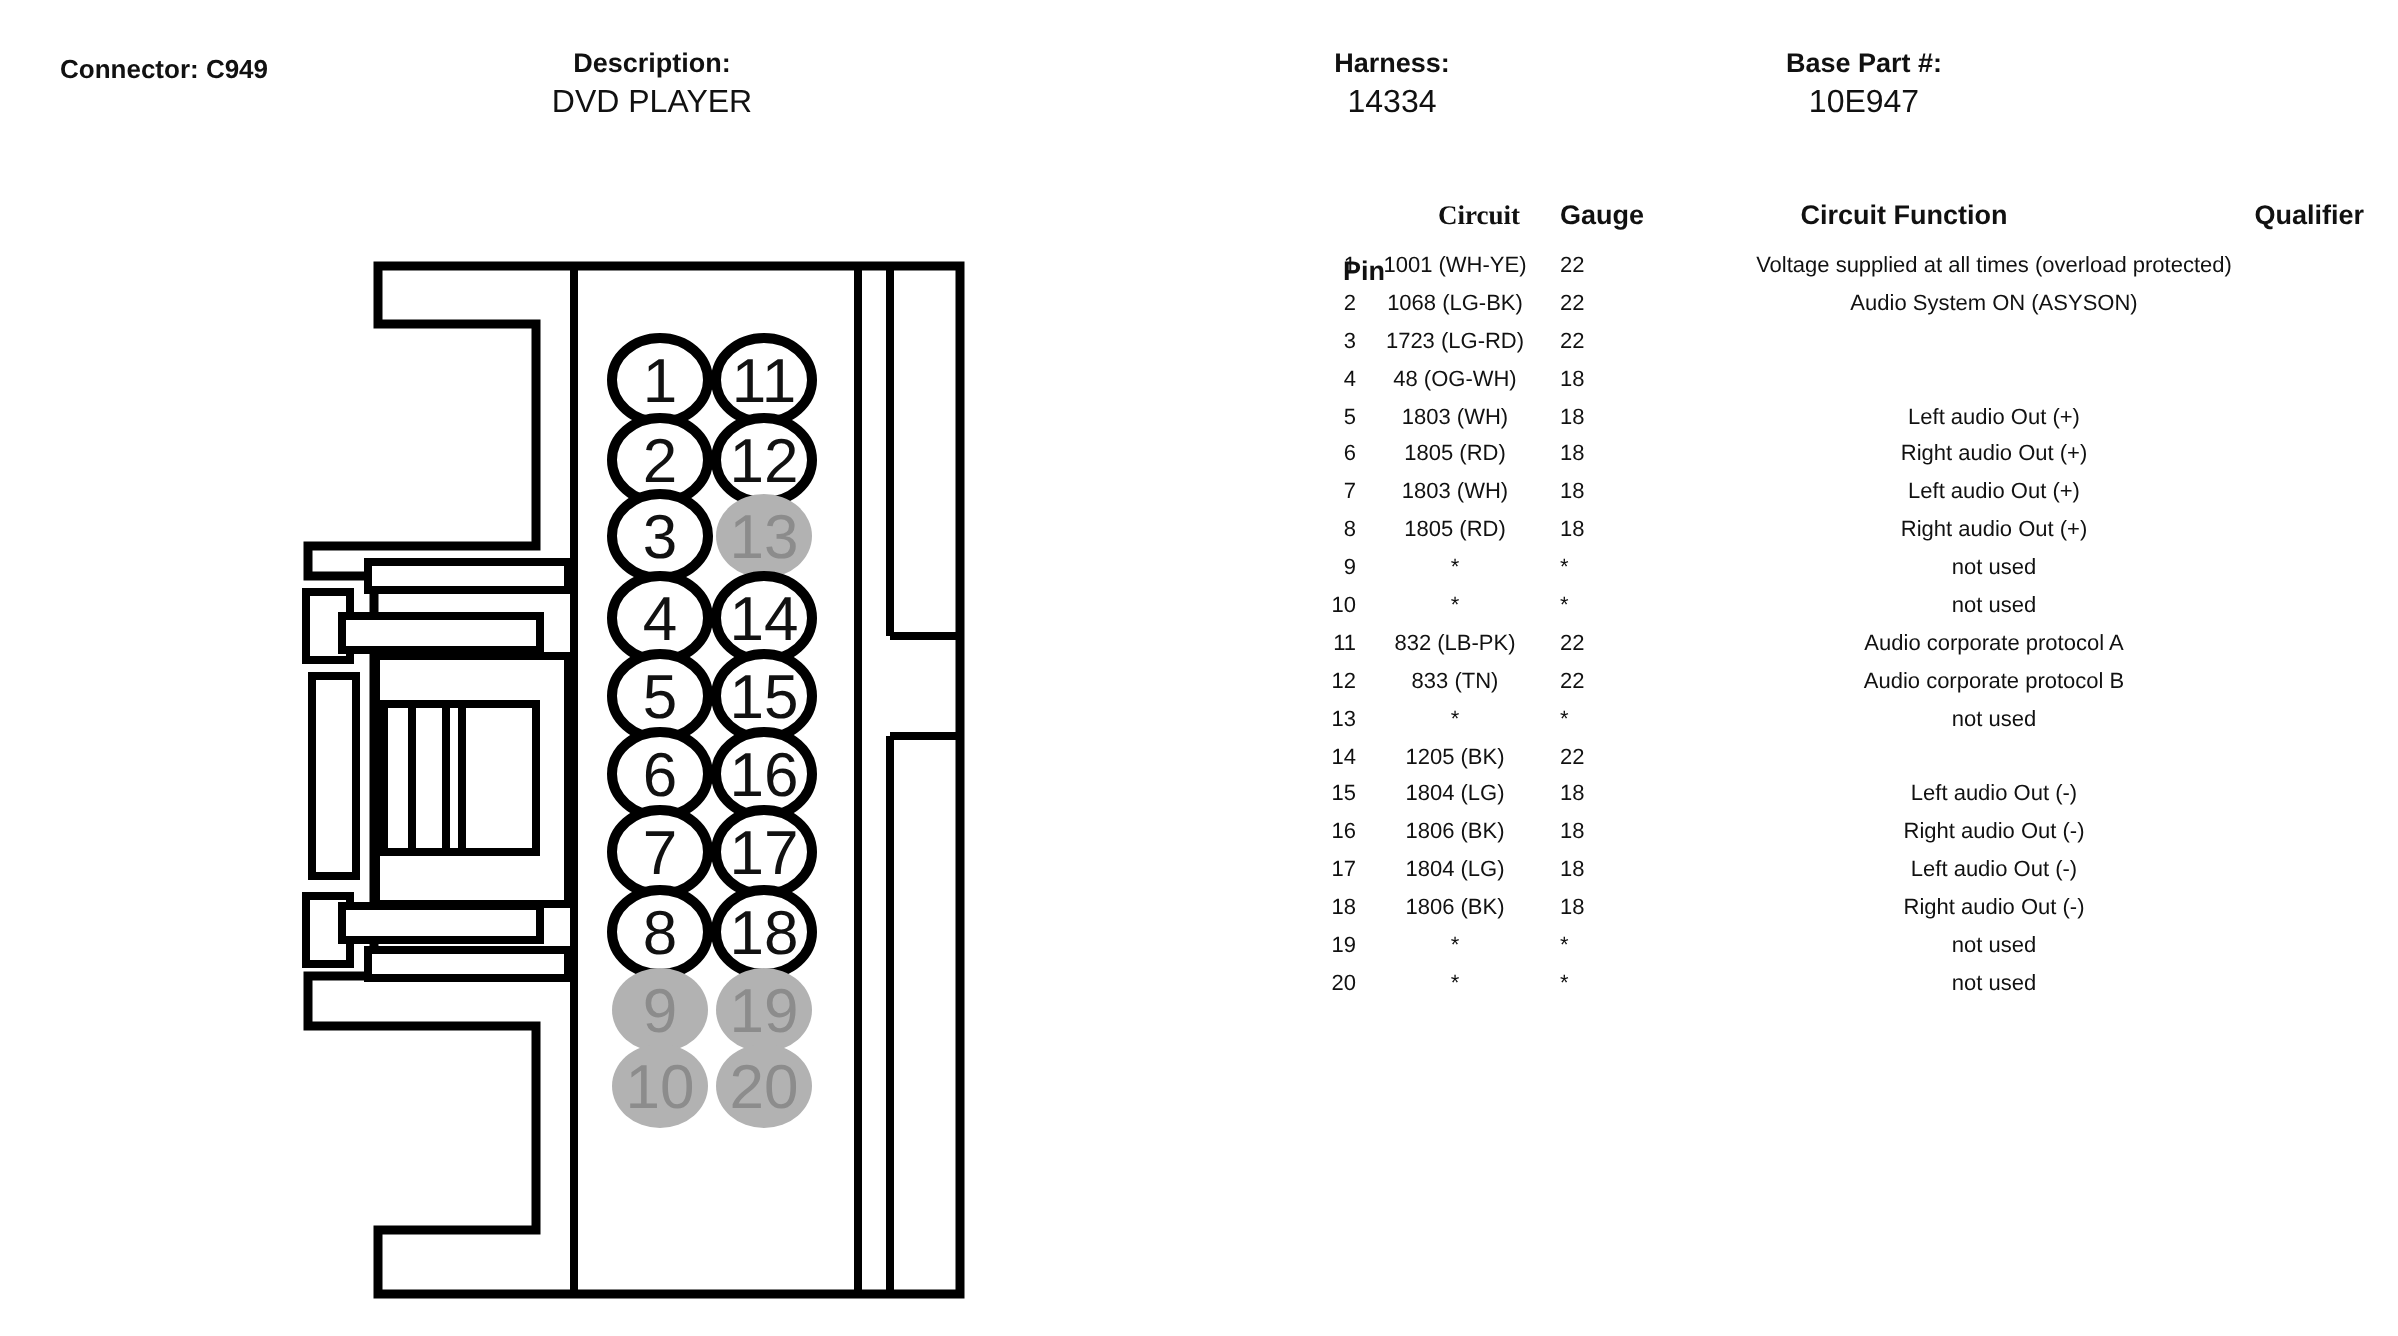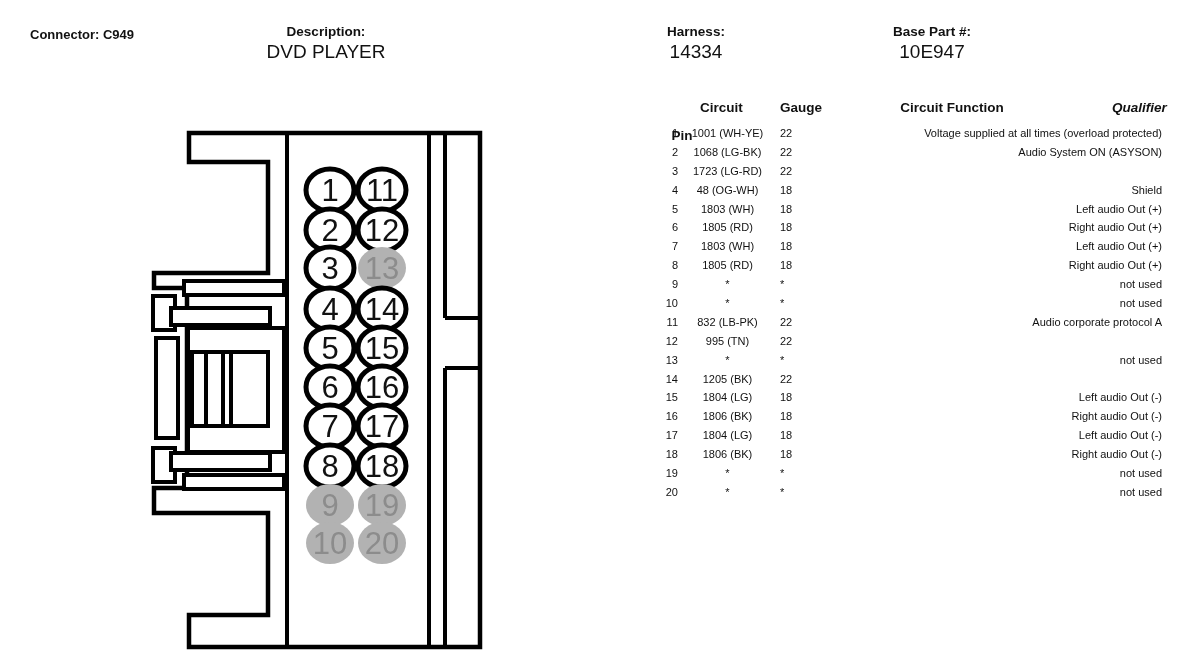--- a/index.html
+++ b/index.html
@@ -3,41 +3,41 @@
 <meta charset="utf-8">
 <style>
   html,body{margin:0;padding:0;}
   body{
     width:1199px;height:668px;position:relative;background:#ffffff;
     font-family:"Liberation Sans","DejaVu Sans",sans-serif;color:#111;
     overflow:hidden;
   }
   .hdr-block{position:absolute;top:22px;text-align:center;transform:translateX(-50%);}
   .hdr-label{font-weight:bold;font-size:13.5px;line-height:20px;}
-  .hdr-value{font-size:19px;line-height:19px;}
+  .hdr-value{font-size:16px;line-height:19px;}
   #connector-title{
     position:absolute;left:30px;top:27px;font-size:13px;font-weight:bold;
   }
   #connector-art{position:absolute;left:145px;top:105px;}
   
   #pin-table{position:absolute;left:635px;top:100px;width:564px;}
   .t-head{position:relative;height:17px;font-weight:bold;font-size:13.5px;}
   .t-head span{position:absolute;top:0;}
   .h-pin{left:22px;width:50px;text-align:center;margin-top:28px;}
-  .h-circuit{left:34px;width:105px;text-align:center;}
+  .h-circuit{left:52px;width:105px;text-align:center;font-family:Liberation Serif, serif;}
   .h-gauge{left:145px;width:40px;text-align:center;}
   .h-func{left:197px;width:240px;text-align:center;}
-  .h-qual{left:477px;width:70px;text-align:left;font-style:italic;}
+  .h-qual{left:477px;width:70px;text-align:right;}
   #rows{position:relative;margin-top:7px;}
   .t-row{position:relative;height:18.9px;font-size:11px;line-height:18.9px;white-space:nowrap;}
   .t-row span{position:absolute;top:0;height:18.9px;}
   .c-pin{left:5px;width:38px;text-align:right;}
   .c-circuit{left:40px;width:105px;text-align:center;}
   .c-gauge{left:145px;width:40px;text-align:left;}
-  .c-func{left:197px;width:330px;text-align:right;}
+  .c-func{left:197px;width:330px;text-align:center;}
   .c-qual{left:477px;width:70px;text-align:center;}
 </style>
 </head>
 <body>
 
 <div id="connector-title">Connector: C949</div>
 
 <div class="hdr-block" style="left:326px;">
   <div class="hdr-label">Description:</div>
   <div class="hdr-value">DVD PLAYER</div>
@@ -155,21 +155,20 @@
       <div class="t-row">
         <span class="c-pin">3</span>
         <span class="c-circuit">1723 (LG-RD)</span>
         <span class="c-gauge">22</span>
         <span class="c-qual"></span>
       </div>
       <div class="t-row">
         <span class="c-pin">4</span>
         <span class="c-circuit">48 (OG-WH)</span>
         <span class="c-gauge">18</span>
-        <span class="c-func">Shield</span>
         <span class="c-qual"></span>
       </div>
       <div class="t-row">
         <span class="c-pin">5</span>
         <span class="c-circuit">1803 (WH)</span>
         <span class="c-gauge">18</span>
         <span class="c-func">Left audio Out (+)</span>
         <span class="c-qual"></span>
       </div>
       <div class="t-row">
@@ -209,22 +208,23 @@
       </div>
       <div class="t-row">
         <span class="c-pin">11</span>
         <span class="c-circuit">832 (LB-PK)</span>
         <span class="c-gauge">22</span>
         <span class="c-func">Audio corporate protocol A</span>
         <span class="c-qual"></span>
       </div>
       <div class="t-row">
         <span class="c-pin">12</span>
-        <span class="c-circuit">995 (TN)</span>
-        <span class="c-gauge">22</span>
+        <span class="c-circuit">833 (TN)</span>
+        <span class="c-gauge">22</span>
+        <span class="c-func">Audio corporate protocol B</span>
         <span class="c-qual"></span>
       </div>
       <div class="t-row">
         <span class="c-pin">13</span>
         <span class="c-circuit">*</span>
         <span class="c-gauge">*</span>
         <span class="c-func">not used</span>
         <span class="c-qual"></span>
       </div>
       <div class="t-row">

